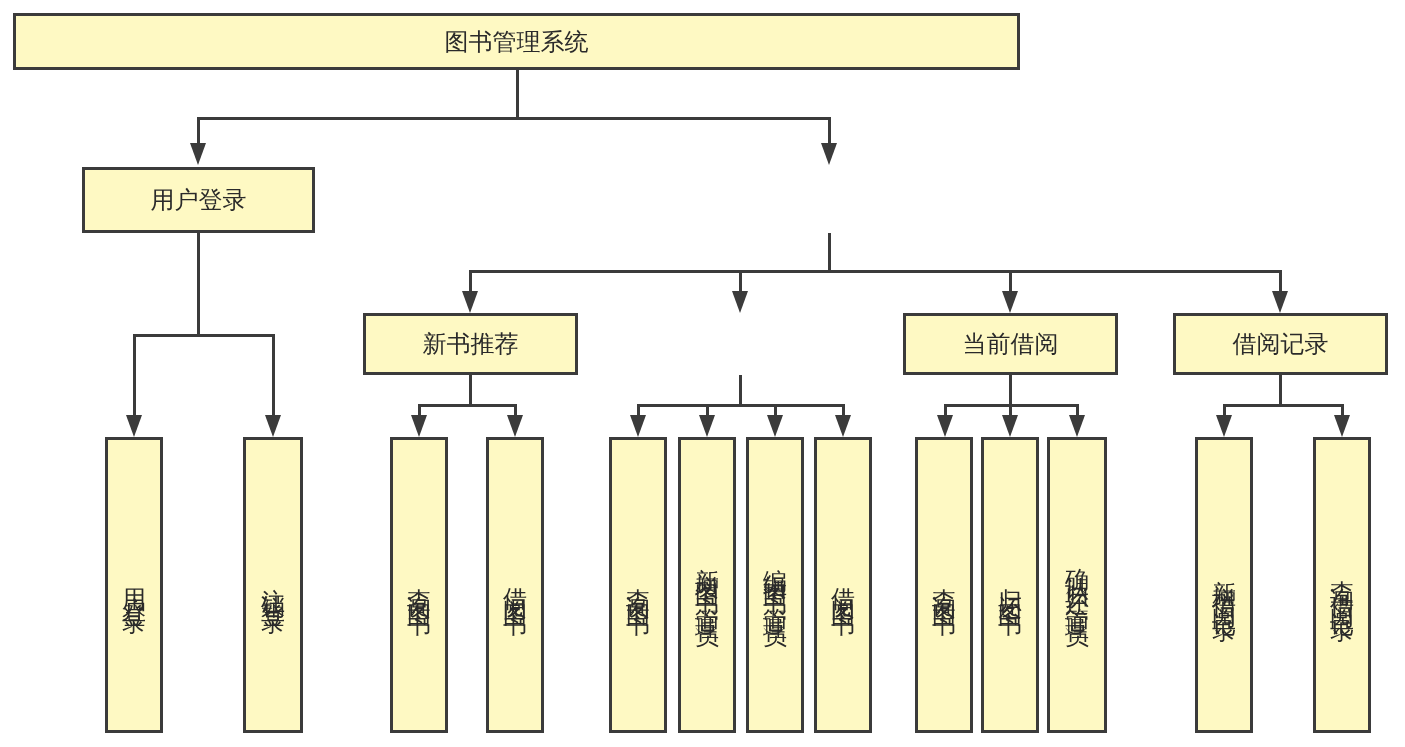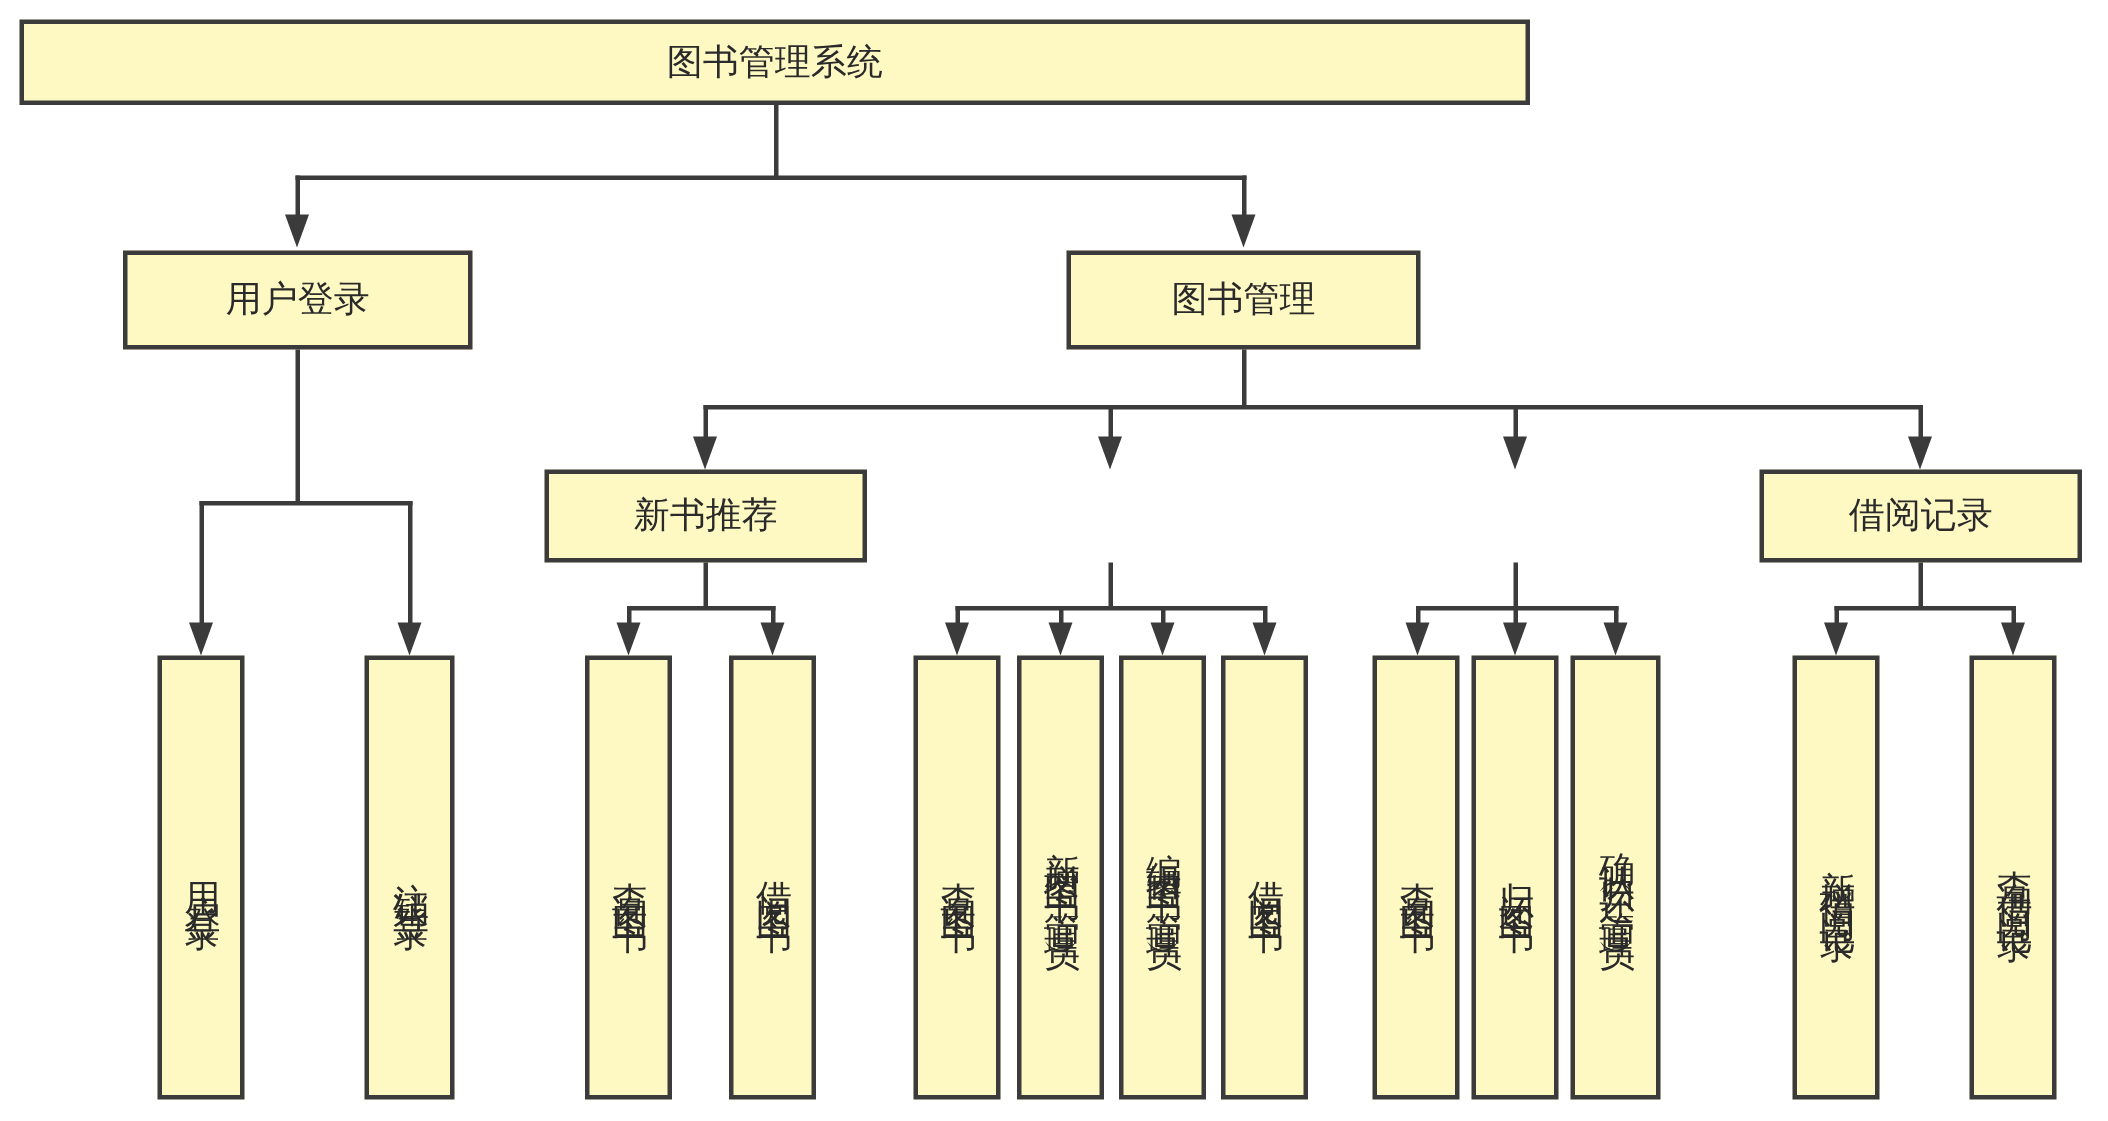--- a/index.html
+++ b/index.html
@@ -38,23 +38,23 @@
   }
 </style>
 </head>
 <body>
 
 <div class="canvas">
 
   <div class="box" style="left:13px;top:13px;width:1007px;height:57px">图书管理系统</div>
 
   <div class="box" style="left:82px;top:167px;width:233px;height:66px">用户登录</div>
-  <div class="box" style="left:711px;top:167px;width:236px;height:66px">图书管理</div>
 
   <div class="box" style="left:363px;top:313px;width:215px;height:62px">新书推荐</div>
+  <div class="box" style="left:903px;top:313px;width:215px;height:62px">当前借阅</div>
   <div class="box" style="left:1173px;top:313px;width:215px;height:62px">借阅记录</div>
 
   <div class="box leaf" style="left:105px;top:437px;width:58px;height:296px">用户登录</div>
   <div class="box leaf" style="left:243px;top:437px;width:60px;height:296px">注销登录</div>
 
   <div class="box leaf" style="left:390px;top:437px;width:58px;height:296px">查询图书</div>
   <div class="box leaf" style="left:486px;top:437px;width:58px;height:296px">借阅图书</div>
 
   <div class="box leaf" style="left:609px;top:437px;width:58px;height:296px">查询图书</div>
   <div class="box leaf" style="left:678px;top:437px;width:58px;height:296px">新增图书（管理员）</div>

